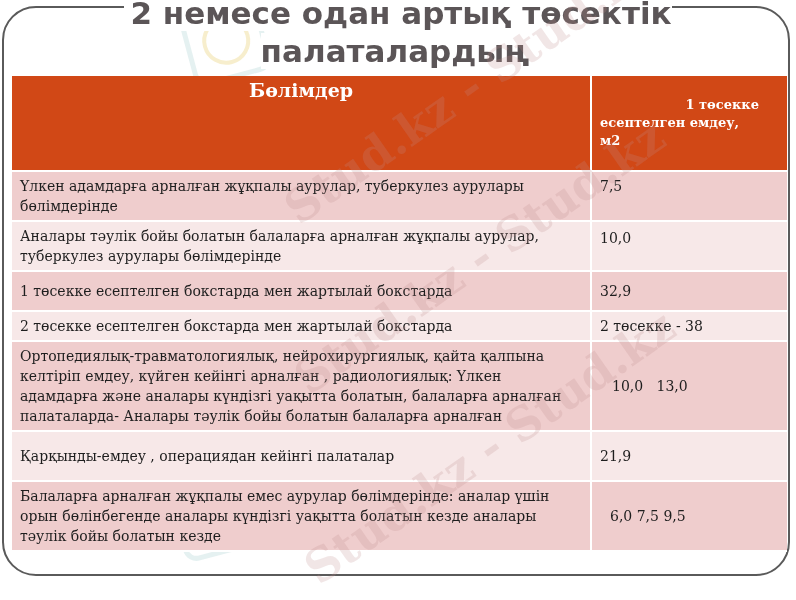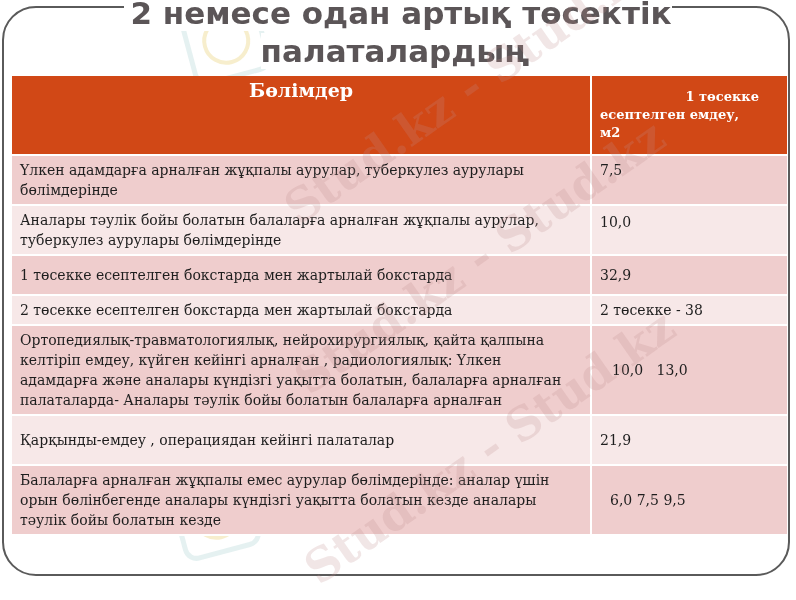--- a/index.html
+++ b/index.html
@@ -43,21 +43,21 @@
     }
     td, th {
       border-bottom:2px solid #ffffff; box-sizing:border-box;
       padding:4px 8px; vertical-align:top; line-height:20px;
     }
     th {
       background:#d14816; color:#ffffff; font-weight:bold;
       height:62px;
     }
     th.c1 { font-size:19px; text-align:center; vertical-align:top; padding-top:4px; border-right:2px solid #ffffff; }
-    th.c2 { font-size:13px; text-align:left; line-height:18px; padding:12px 8px; }
+    th.c2 { font-size:13px; text-align:left; line-height:18px; padding:20px 8px; }
     th.c2 .indent { display:block; text-align:right; padding-right:20px; }
     td.c1 { width:580px; border-right:2px solid #ffffff; }
     td.c2 { width:195px; }
     tr.dark td { background:#efcdcd; }
     tr.light td { background:#f7e8e8; }
     .vmid { vertical-align:middle;margin-top:40px; }
   </style>
 </head>
 <body>
 

